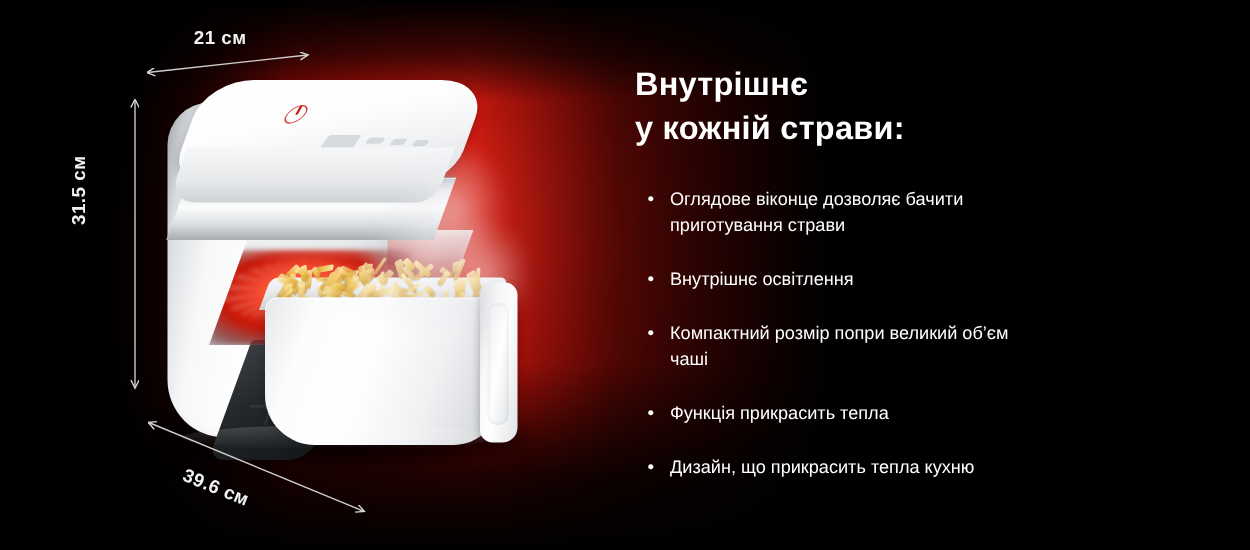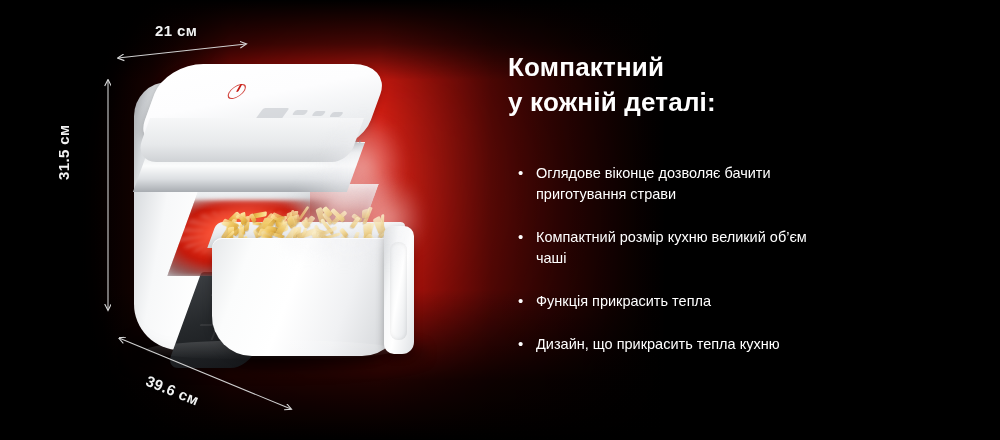--- a/index.html
+++ b/index.html
@@ -219,21 +219,21 @@
     left:150px; top:372px;
     transform:rotate(22deg); transform-origin:left top;
   }
 
   
   #panel { position:absolute; left:508px; top:50px; width:430px; }
   #heading {
     color:#ffffff; font-size:26px; font-weight:700; line-height:1.34;
     letter-spacing:.2px;
   }
-  #bullets { margin-top:43px; list-style:none; }
+  #bullets { margin-top:30px; list-style:none; }
   #bullets li {
     position:relative;
     color:#ffffff; font-size:14.5px; line-height:1.45;
     padding-left:28px; margin-bottom:22px;
     max-width:330px;
   }
   #bullets li::before {
     content:"\2022";
     position:absolute; left:10px; top:-1px;
     color:#ffffff; font-size:15px;
@@ -431,24 +431,25 @@
 
     <line x1="119" y1="338" x2="291" y2="409" stroke="#cfcfcf" stroke-width="1.1" marker-start="url(#ah2)" marker-end="url(#ah)"></line>
   </svg>
 
   <div class="dim-label" id="dim-top-label">21 см</div>
   <div class="dim-label" id="dim-left-label">31.5 см</div>
   <div class="dim-label" id="dim-bottom-label">39.6 см</div>
 
   <div id="panel">
     <h1 id="heading">
-      <span>Компактний</span><br>
-      <span>у кожній деталі:</span>
+      <span>Внутрішнє</span><br>
+      <span>у кожній страви:</span>
     </h1>
     <ul id="bullets">
       <li>Оглядове віконце дозволяє бачити приготування страви</li>
-      <li>Компактний розмір кухню великий об’єм чаші</li>
+      <li>Внутрішнє освітлення</li>
+      <li>Компактний розмір попри великий об’єм чаші</li>
       <li>Функція прикрасить тепла</li>
       <li>Дизайн, що прикрасить тепла кухню</li>
     </ul>
   </div>
 
 </div>
 
 </body></html>

